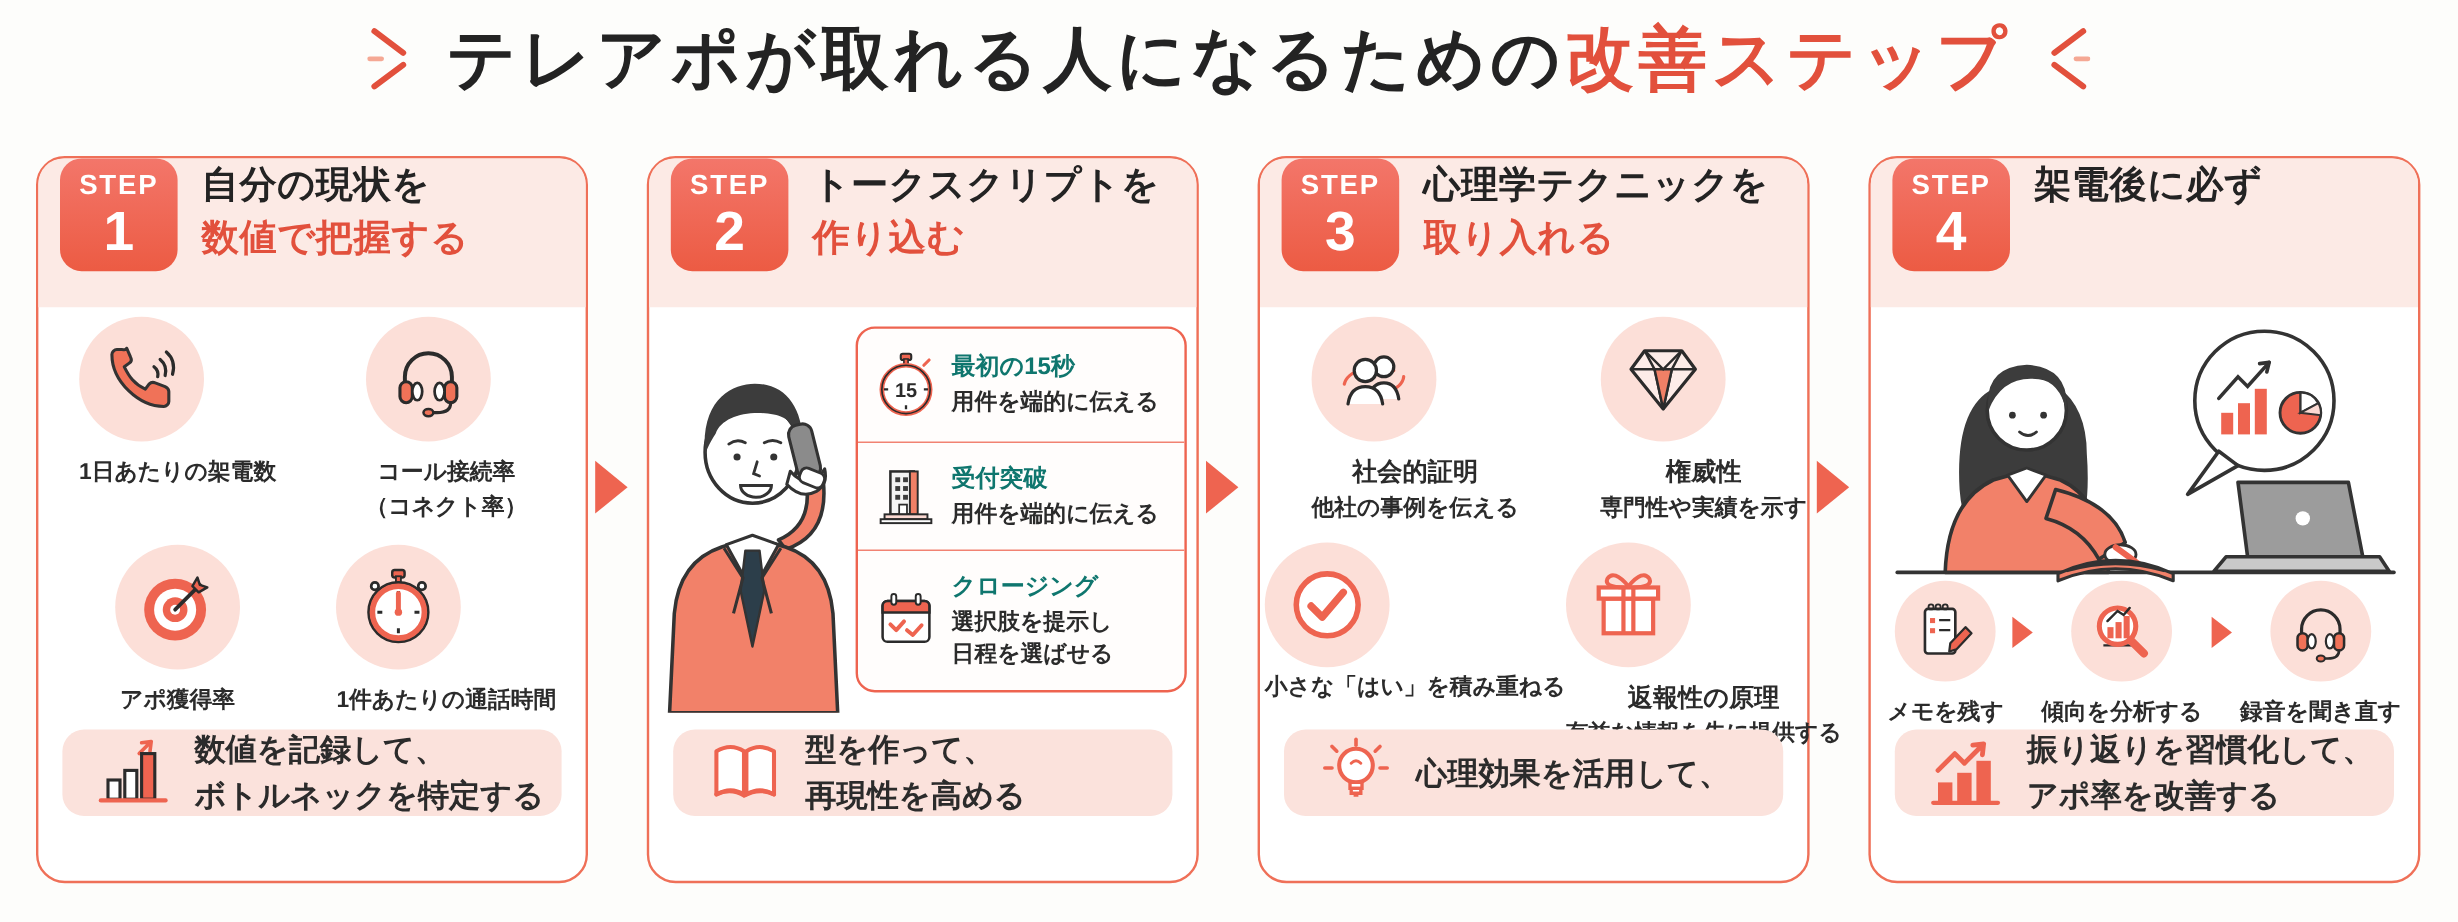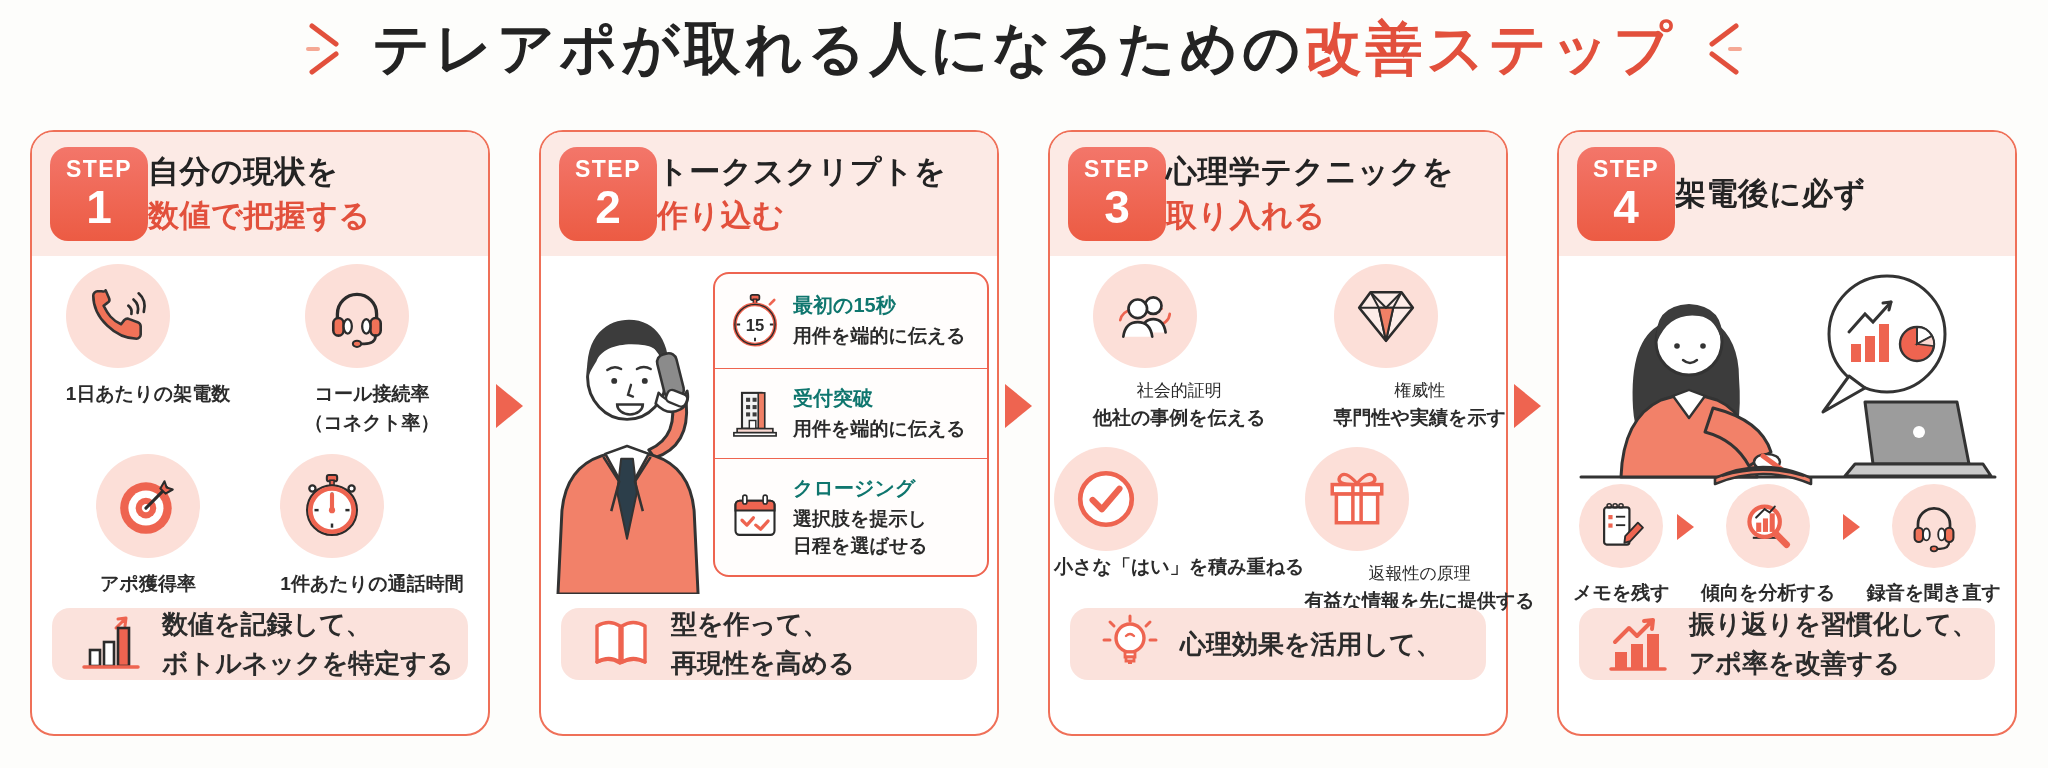--- a/index.html
+++ b/index.html
@@ -8,33 +8,33 @@
   .page{position:absolute;inset:0}
 
   
   .title-row{position:absolute;top:6px;left:0;width:100%;height:86px;display:flex;align-items:center;justify-content:center;gap:28px}
   .main-title{font-size:57px;font-weight:900;letter-spacing:4px;color:#232323;white-space:nowrap}
   .main-title .red{color:#e2503c}
   .spark{flex:0 0 auto}
 
   
   .card{position:absolute;top:130px;width:460px;height:606px;background:#fff;border:2.5px solid #ef7058;border-radius:24px}
-  .card-header{height:124px;display:flex;align-items:center;padding:0 18px;background:#fceae5;border-radius:21px 21px 0 0}
+  .card-header{height:124px;display:flex;gap:20px;padding:0 18px;background:#fceae5;border-radius:21px 21px 0 0}
   .badge{flex:0 0 98px;height:94px;border-radius:18px;background:linear-gradient(180deg,#f3766a,#ec5b43);color:#fff;display:flex;flex-direction:column;align-items:center;justify-content:center;line-height:1}
   .badge .b-step{font-size:23px;font-weight:800;letter-spacing:1.5px}
   .badge .b-num{font-size:46px;font-weight:800;margin-top:3px}
   .heading{font-weight:800;letter-spacing:0.5px}
   .heading .h-line{font-size:31px;line-height:1.42;color:#232323;white-space:nowrap}
   .heading .red{color:#e2503c}
 
   
   .grid2{position:absolute;top:132px;left:4px;right:4px;display:grid;grid-template-columns:1fr 1fr;row-gap:16px;justify-items:center;text-align:center}
   .circle{width:104px;height:104px;border-radius:50%;background:#fcdfd8;display:flex;align-items:center;justify-content:center}
   .m-label{font-size:19px;font-weight:700;line-height:1.55;margin-top:11px;white-space:nowrap}
-  .t-name{font-size:17px;font-weight:400;margin-top:11px;white-space:nowrap}
+  .t-name{font-size:21px;font-weight:700;margin-top:11px;white-space:nowrap}
   .t-desc{font-size:19px;font-weight:600;margin-top:3px;white-space:nowrap}
 
   
   .card-footer{position:absolute;left:20px;right:20px;top:476px;height:72px;background:#fbe2dc;border-radius:18px;display:flex;align-items:center;gap:18px;padding:0 6px 0 28px}
   .f-icon{flex:0 0 64px;display:flex;align-items:center;justify-content:center}
   .f-line{font-size:26px;font-weight:800;line-height:1.5;white-space:nowrap}
 
   
   .man-illu{position:absolute;left:4px;top:166px;width:170px;height:296px}
   .script-box{position:absolute;left:172px;top:140px;width:276px;background:#fffdfc;border:2px solid #ee6450;border-radius:16px;overflow:hidden}

